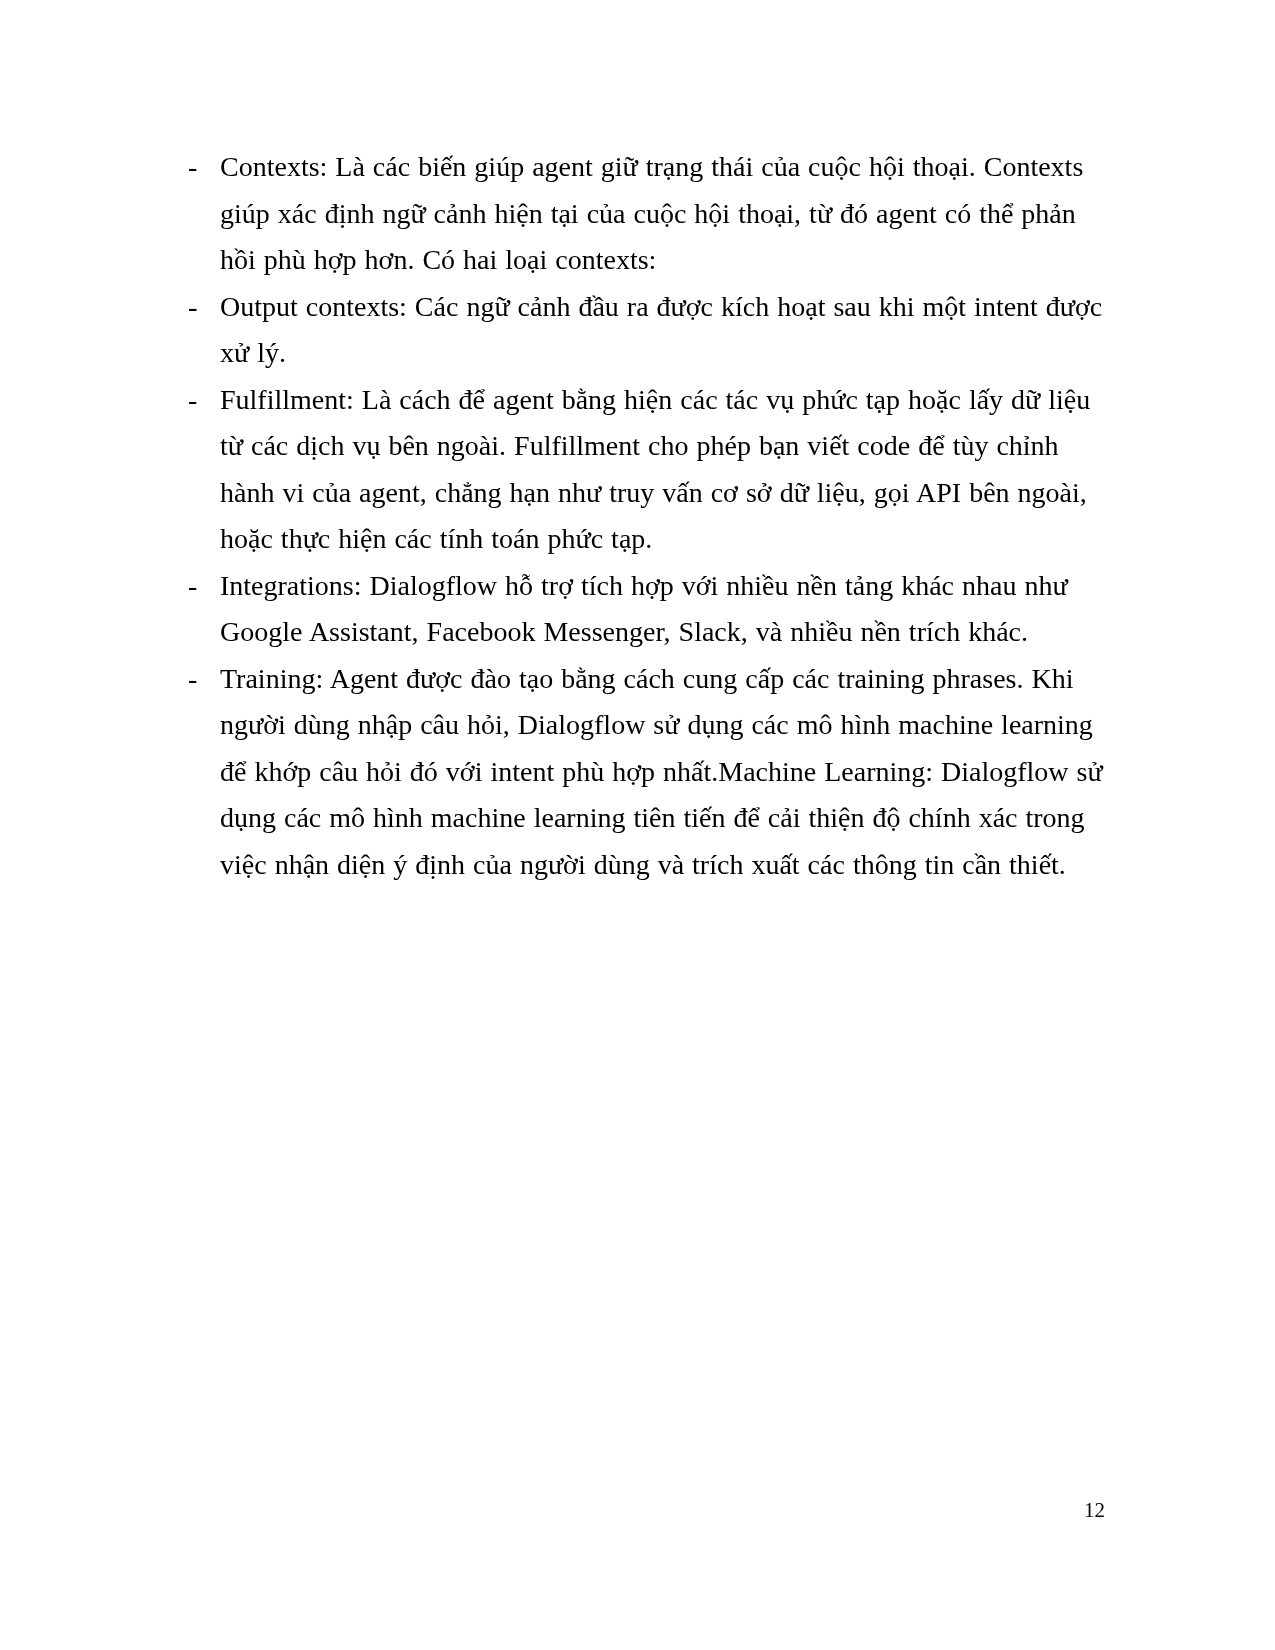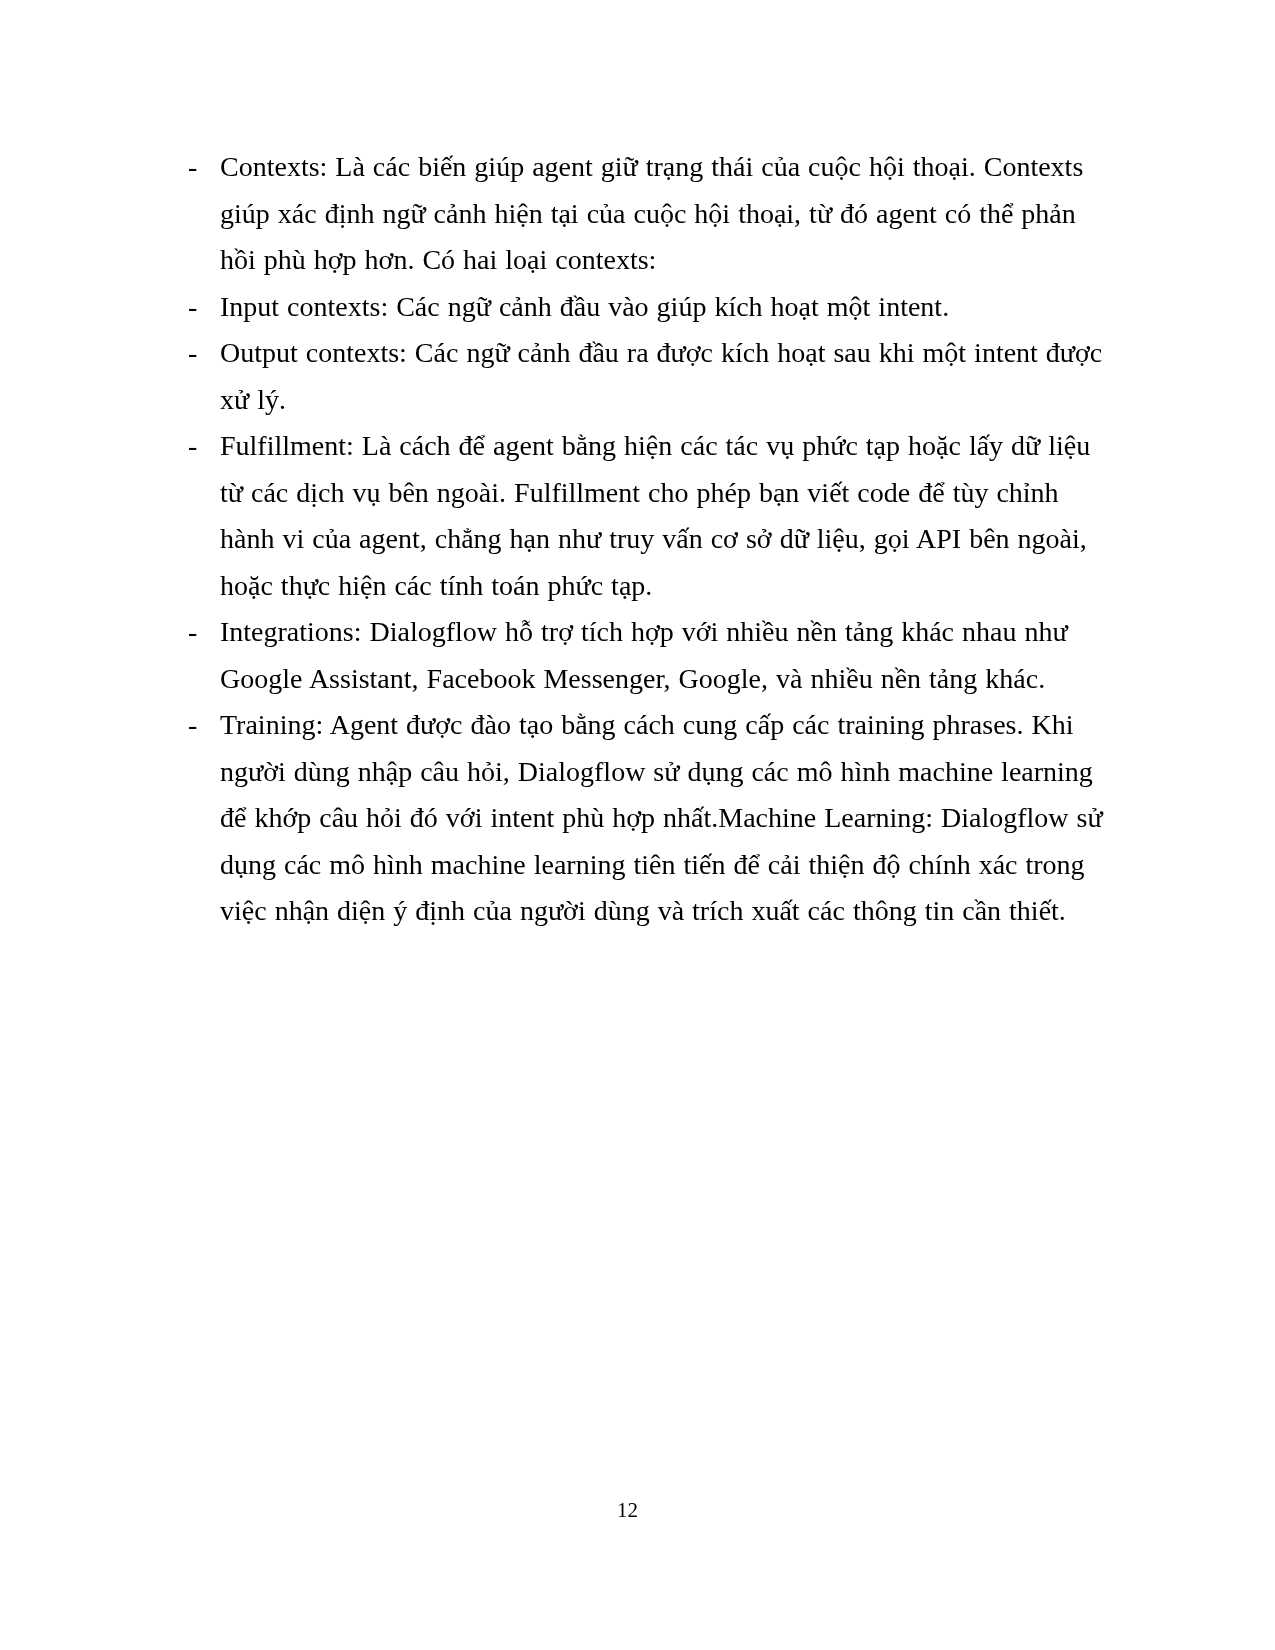--- a/index.html
+++ b/index.html
@@ -37,56 +37,55 @@
   .bullet-marker {
     position: absolute;
     left: 38px;
     top: 0;
   }
   .footer {
     position: absolute;
     left: 150px;
     top: 1496px;
     width: 955px;
-    text-align: center;
+    text-align: right;
     font-size: 21px;
     line-height: 28px;
     font-family: "Liberation Serif", serif;
   }
 </style>
 </head>
 <body>
 
 <div class="page">
 
   <div class="text-body">
 
     <div class="bullet-item">
       <span class="bullet-marker">-</span>
       <span>Contexts: Là các biến giúp agent giữ trạng thái của cuộc hội thoại. Contexts giúp xác định ngữ cảnh hiện tại của cuộc hội thoại, từ đó agent có thể phản hồi phù hợp hơn. Có hai loại contexts:</span>
     </div>
 
     <div class="bullet-item">
       <span class="bullet-marker">-</span>
-      <span>Input contexts: Các ngữ cảnh đầu vào giúp kích hoạt một intent.</span>
     </div>
 
     <div class="bullet-item">
       <span class="bullet-marker">-</span>
       <span>Output contexts: Các ngữ cảnh đầu ra được kích hoạt sau khi một intent được xử lý.</span>
     </div>
 
     <div class="bullet-item">
       <span class="bullet-marker">-</span>
       <span>Fulfillment: Là cách để agent bằng hiện các tác vụ phức tạp hoặc lấy dữ liệu từ các dịch vụ bên ngoài. Fulfillment cho phép bạn viết code để tùy chỉnh hành vi của agent, chẳng hạn như truy vấn cơ sở dữ liệu, gọi API bên ngoài, hoặc thực hiện các tính toán phức tạp.</span>
     </div>
 
     <div class="bullet-item">
       <span class="bullet-marker">-</span>
-      <span>Integrations: Dialogflow hỗ trợ tích hợp với nhiều nền tảng khác nhau như Google Assistant, Facebook Messenger, Google, và nhiều nền tảng khác.</span>
+      <span>Integrations: Dialogflow hỗ trợ tích hợp với nhiều nền tảng khác nhau như Google Assistant, Facebook Messenger, Slack, và nhiều nền trích khác.</span>
     </div>
 
     <div class="bullet-item">
       <span class="bullet-marker">-</span>
       <span>Training: Agent được đào tạo bằng cách cung cấp các training phrases. Khi người dùng nhập câu hỏi, Dialogflow sử dụng các mô hình machine learning để khớp câu hỏi đó với intent phù hợp nhất.Machine Learning: Dialogflow sử dụng các mô hình machine learning tiên tiến để cải thiện độ chính xác trong việc nhận diện ý định của người dùng và trích xuất các thông tin cần thiết.</span>
     </div>
 
   </div>
 
   <div class="footer">

